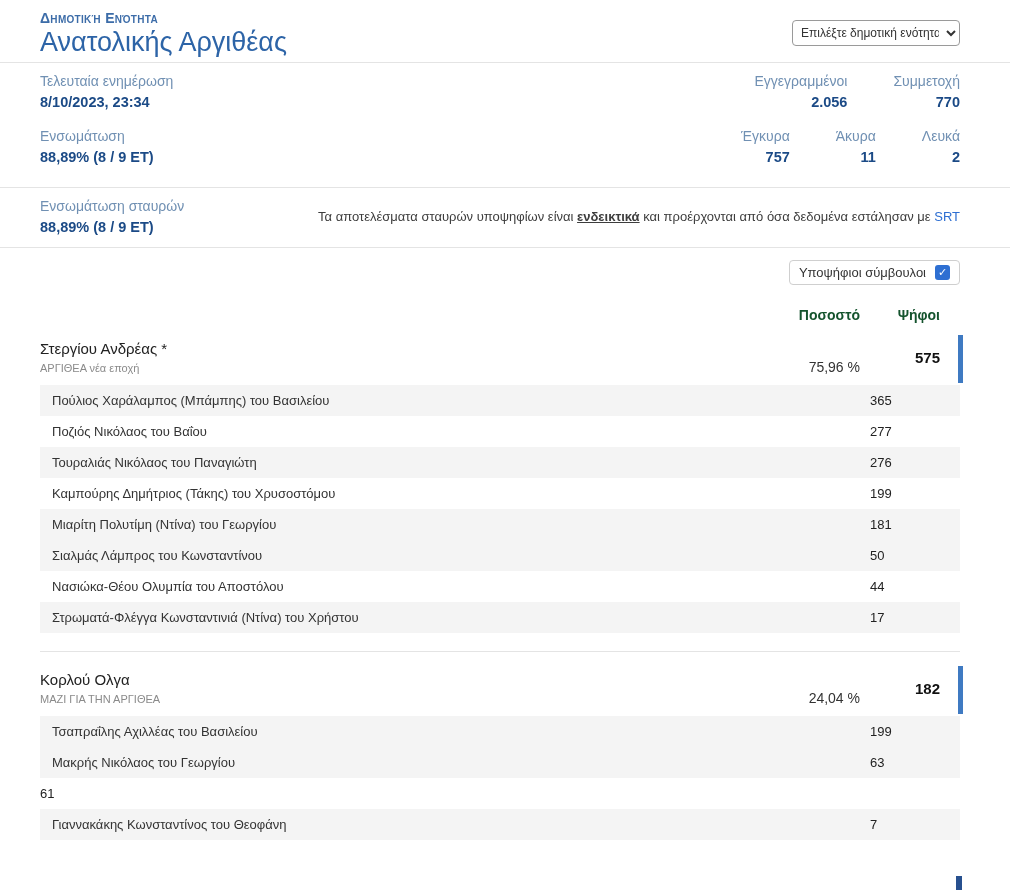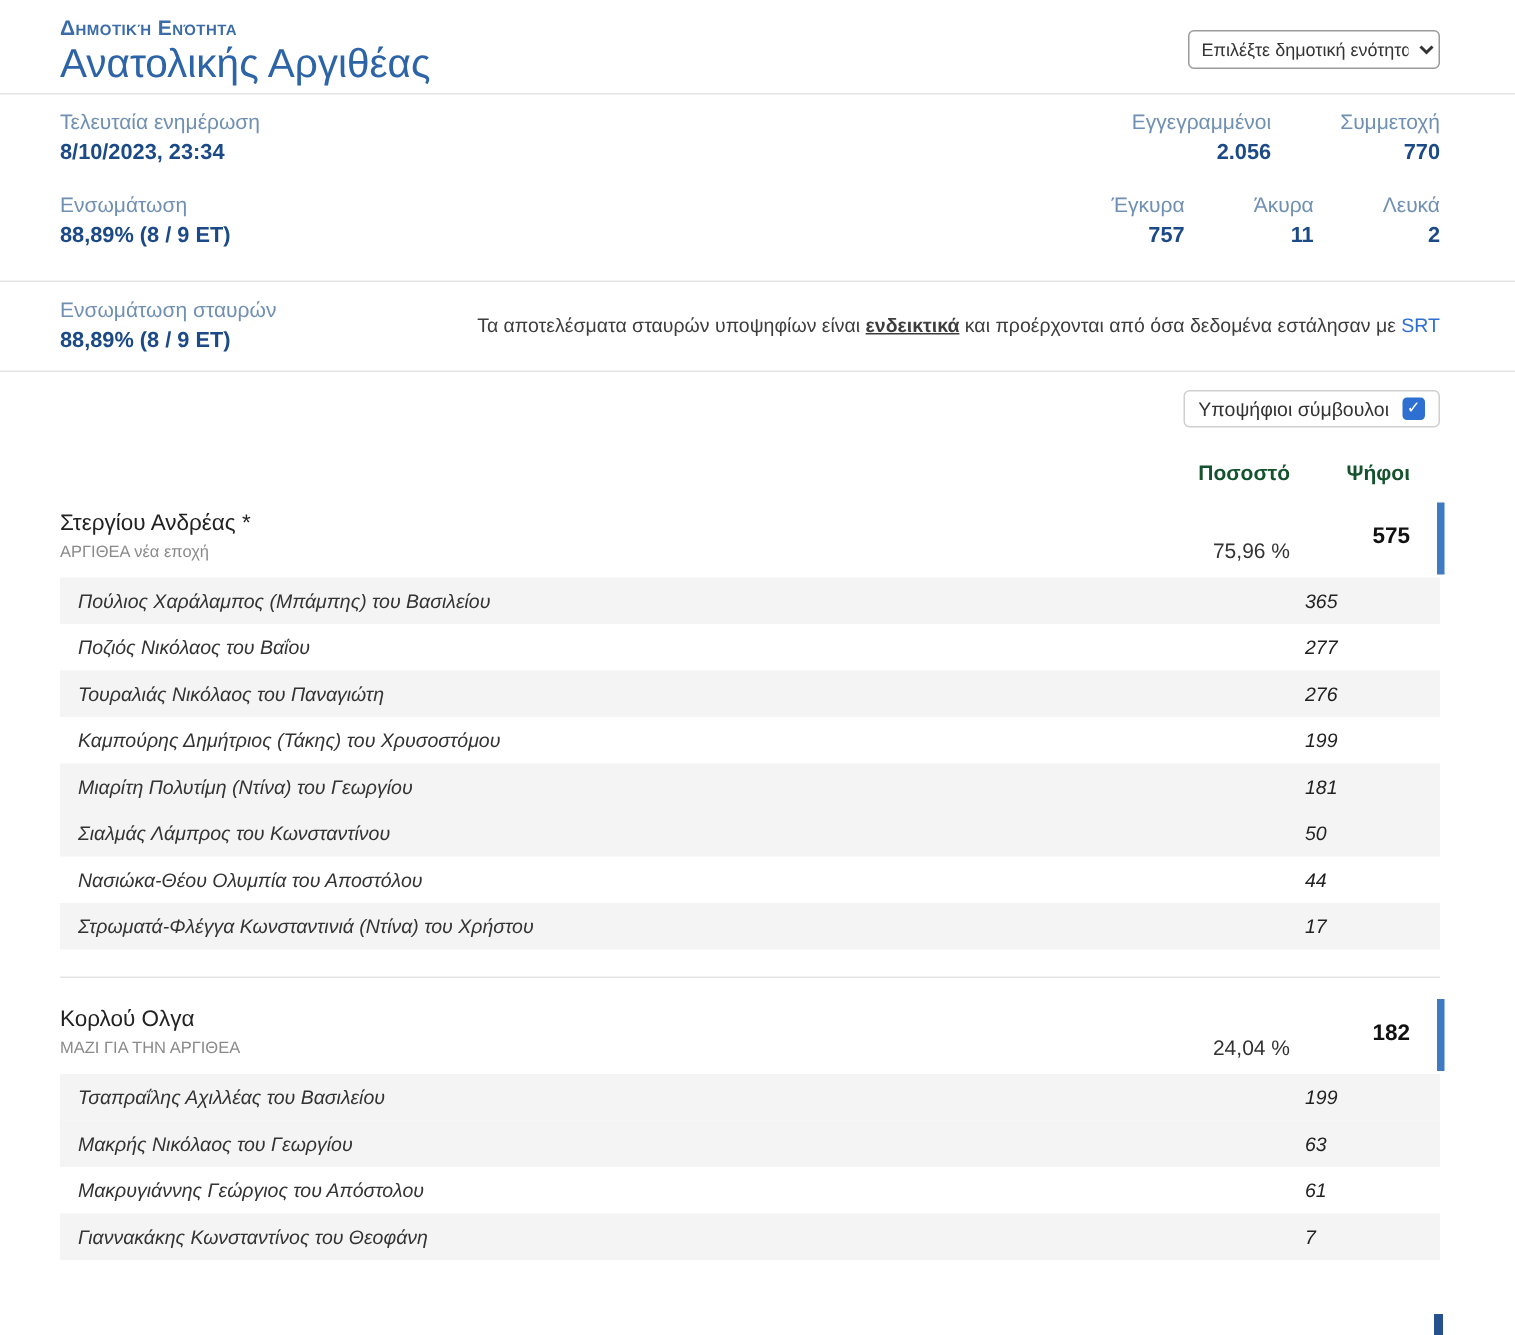--- a/index.html
+++ b/index.html
@@ -136,21 +136,20 @@
     right: -3px; top: 0; bottom: 2px;
     width: 5px;
   }
 
   .councilor-row {
     display: flex;
     align-items: center;
     height: 31px;
     font-size: 13px;
     color: #333;
-    font-style: italic;
   }
   .councilor-row.alt { background: #f4f4f4; }
   .councilor-name { flex: 1; padding-left: 12px; }
   .councilor-votes { width: 90px; text-align: left; padding-right: 20px; color: #222; }
 
   .next-bar {
     position: absolute;
     right: 48px; bottom: 0;
     width: 6px; height: 14px;
   }
@@ -289,21 +288,20 @@
         <div>
           <div class="councilor-row alt">
             <div class="councilor-name">Τσαπραΐλης Αχιλλέας του Βασιλείου</div>
             <div class="councilor-votes">199</div>
           </div>
           <div class="councilor-row alt">
             <div class="councilor-name">Μακρής Νικόλαος του Γεωργίου</div>
             <div class="councilor-votes">63</div>
           </div>
           <div class="councilor-row">
-            <div class="councilor-name">Μακρυγιάννης Γεώργιος του Απόστολου</div>
             <div class="councilor-votes">61</div>
           </div>
           <div class="councilor-row alt">
             <div class="councilor-name">Γιαννακάκης Κωνσταντίνος του Θεοφάνη</div>
             <div class="councilor-votes">7</div>
           </div>
         </div>
       </section>
     </div>
 </div>

